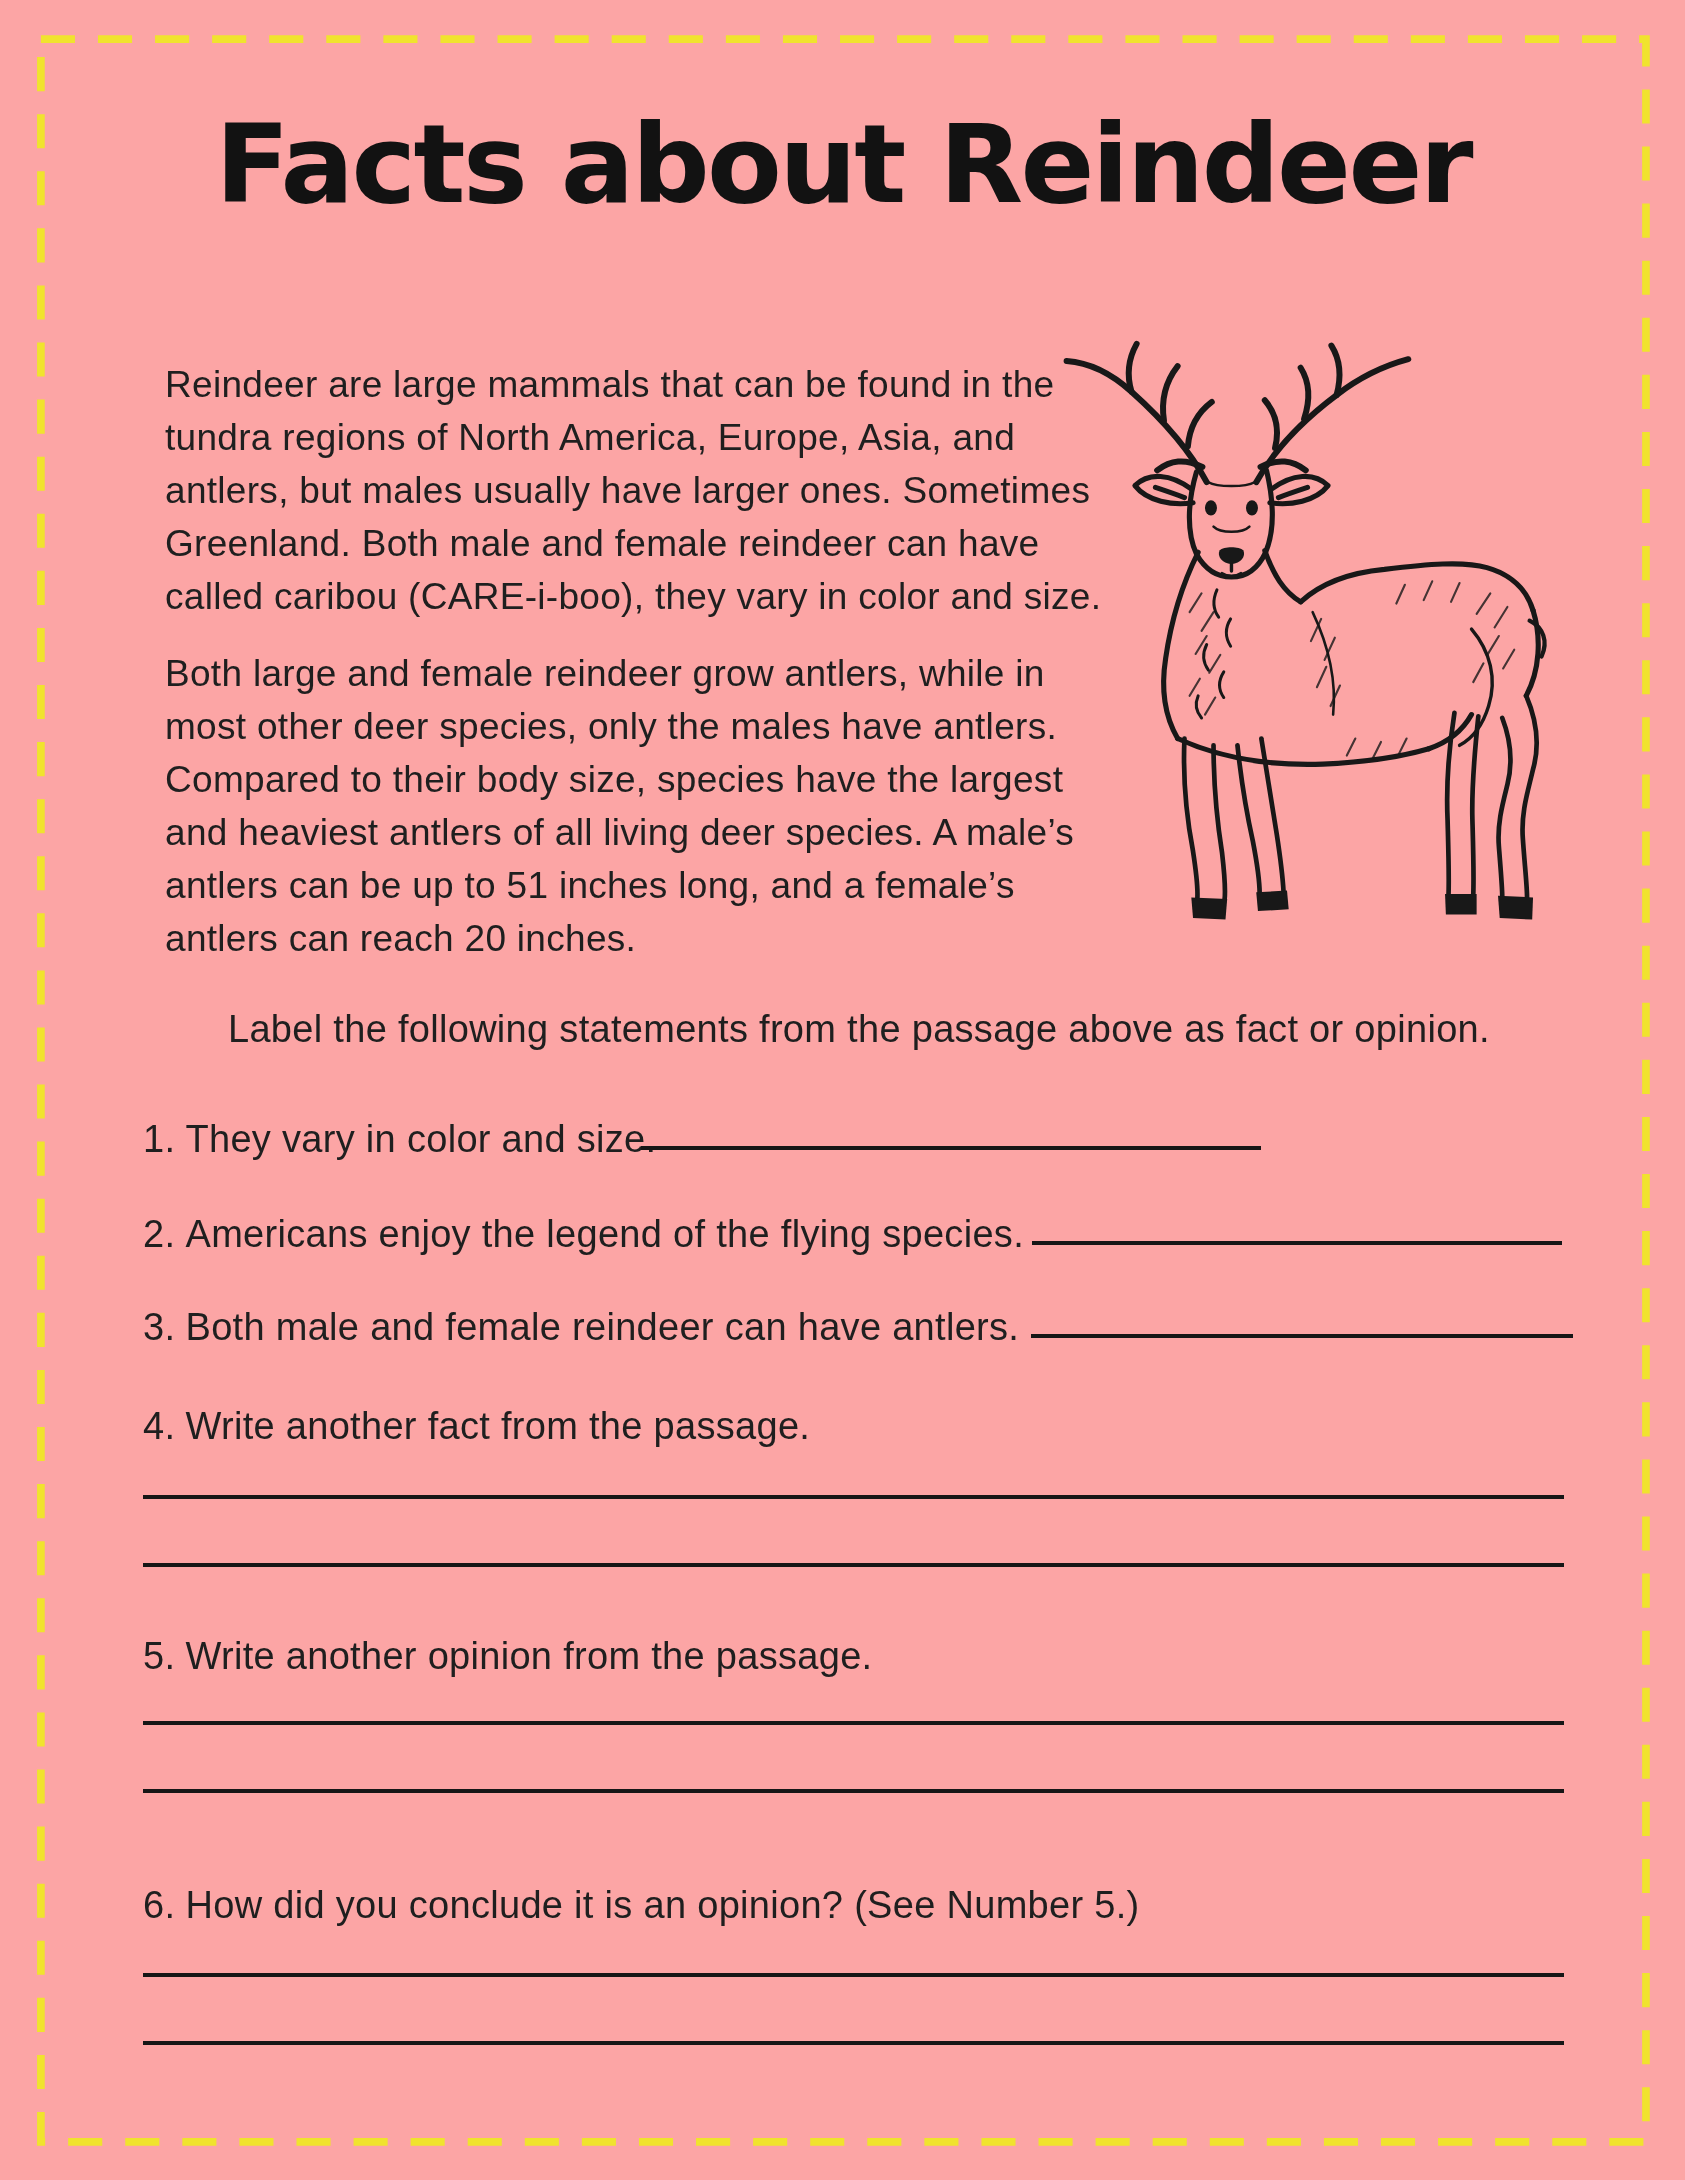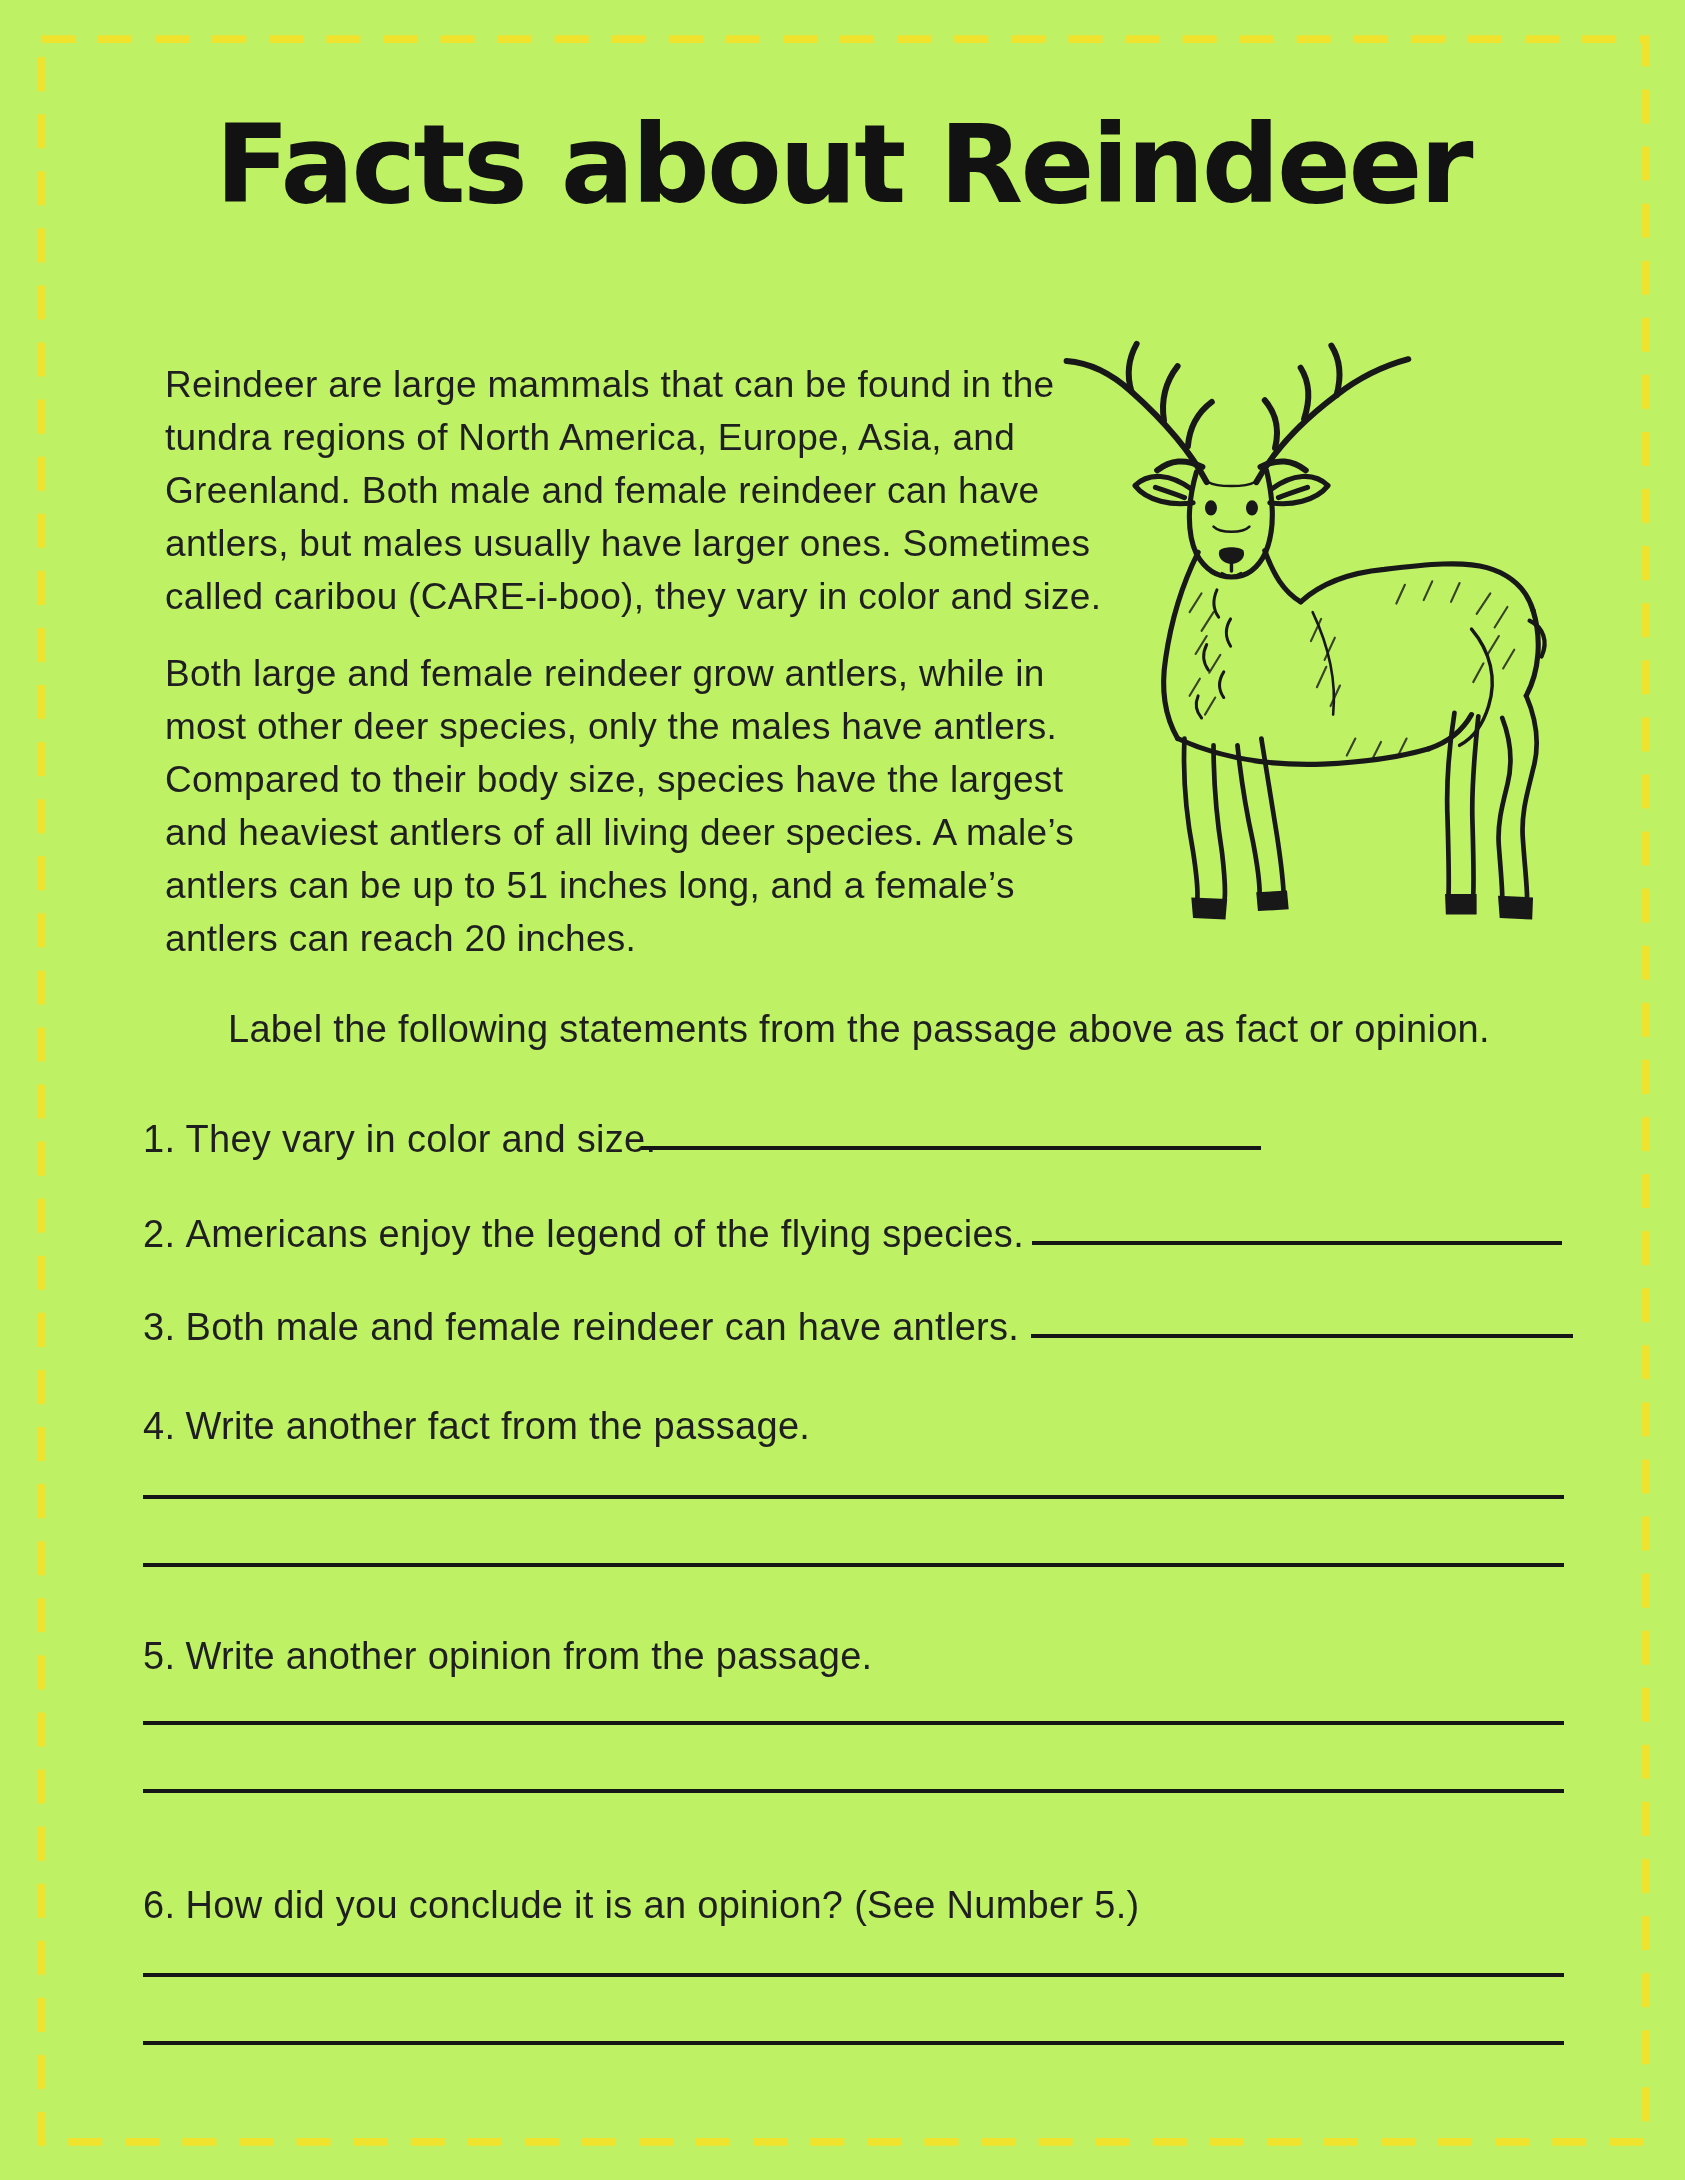--- a/index.html
+++ b/index.html
@@ -1,20 +1,20 @@
 <!DOCTYPE html>
 <html style="font-size:13.6px"><head>
 <meta charset="utf-8">
 <style>
   html,body{margin:0;padding:0;background:#ffffff;}
   body{
     width:1686px;height:2181px;position:relative;overflow:hidden;
     font-family:"Liberation Sans", sans-serif;color:#1f1f1f;
   }
-  .page{position:absolute;inset:0;background:#bef264;padding-left:28px;}
+  .page{position:absolute;inset:0;background:#fca5a5;padding-left:28px;}
   .border-svg{position:absolute;left:0;top:0;width:1686px;height:2181px;pointer-events:none;}
   .title{
     position:absolute;left:0;top:101px;width:100%;margin:0;text-align:center;
     font-family:"DejaVu Sans", sans-serif;font-weight:bold;
     font-size:109px;letter-spacing:-2.6px;color:#121212;
   }
   .passage{
     position:absolute;left:141px;top:358px;width:937px;
     font-size:37px;line-height:53px;letter-spacing:0.3px;margin-left:24px;
   }
@@ -37,22 +37,22 @@
   <svg class="border-svg" viewBox="0 0 1979 2560">
     <rect x="48" y="46" width="1884" height="2468" fill="none" stroke="#F0E32E" stroke-width="9" stroke-dasharray="40 27"></rect>
   </svg>
 
   <h1 class="title">Facts about Reindeer</h1>
 
   <div class="passage">
     <p class="para">
       <span class="pline">Reindeer are large mammals that can be found in the</span>
       <span class="pline">tundra regions of North America, Europe, Asia, and</span>
+      <span class="pline">antlers, but males usually have larger ones. Sometimes</span>
       <span class="pline">Greenland. Both male and female reindeer can have</span>
-      <span class="pline">antlers, but males usually have larger ones. Sometimes</span>
       <span class="pline">called caribou (CARE-i-boo), they vary in color and size.</span>
     </p>
     <p class="para">
       <span class="pline">Both large and female reindeer grow antlers, while in</span>
       <span class="pline">most other deer species, only the males have antlers.</span>
       <span class="pline">Compared to their body size, species have the largest</span>
       <span class="pline">and heaviest antlers of all living deer species. A male’s</span>
       <span class="pline">antlers can be up to 51 inches long, and a female’s</span>
       <span class="pline">antlers can reach 20 inches.</span>
     </p>

